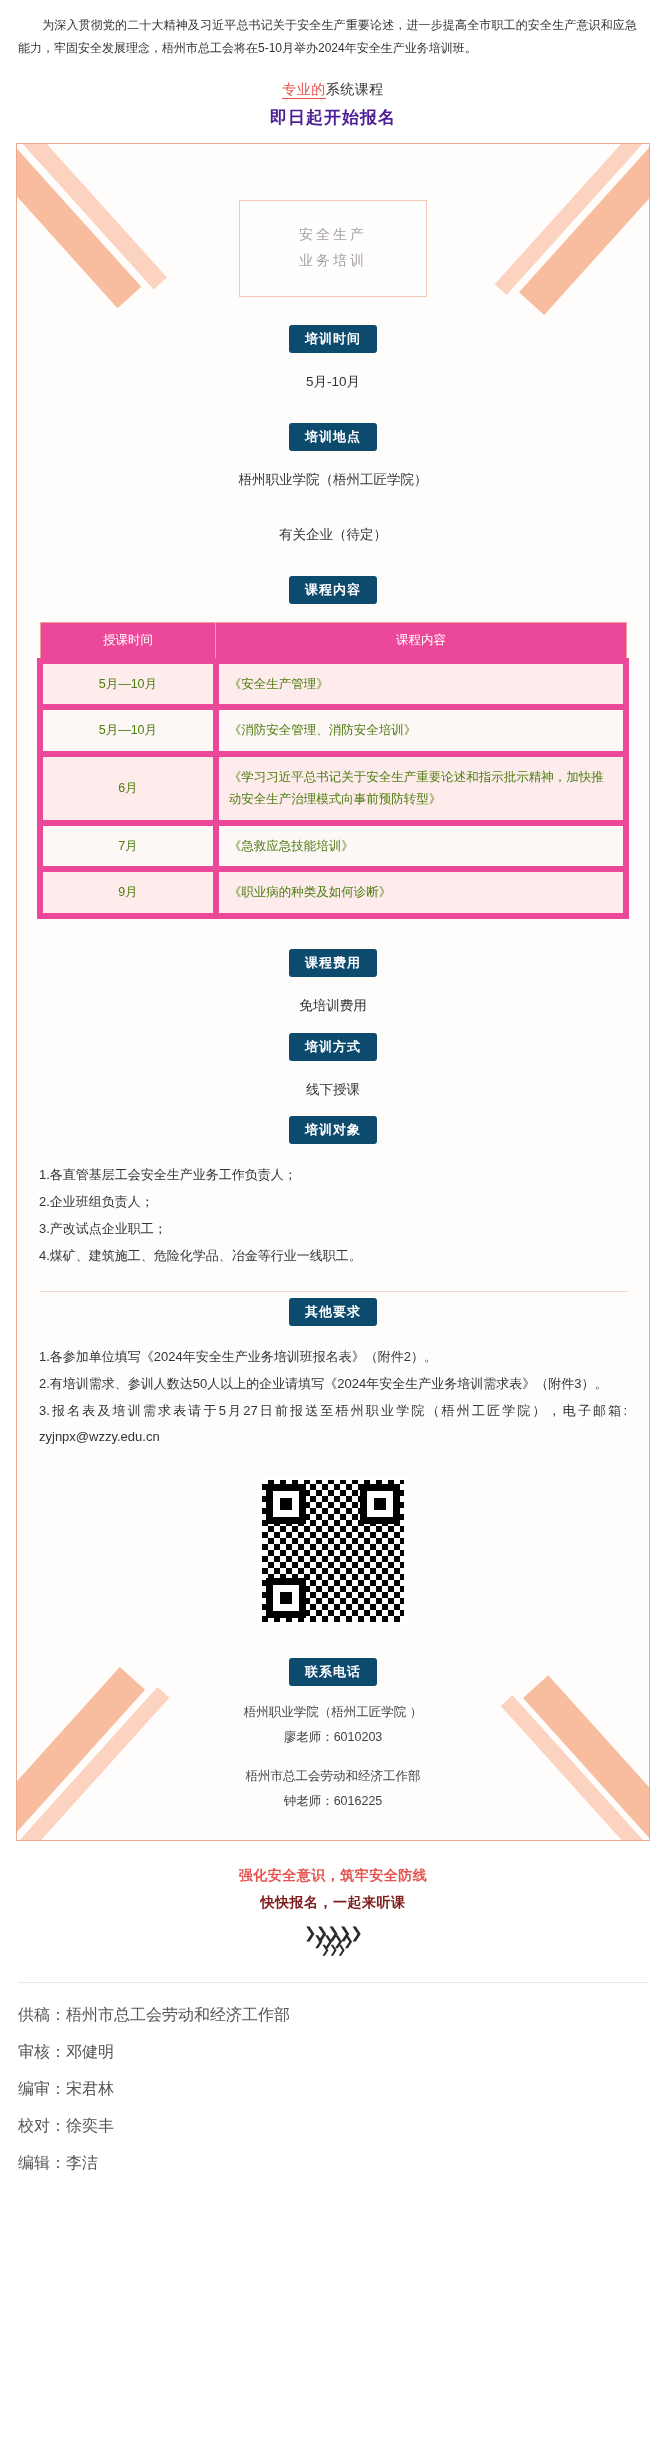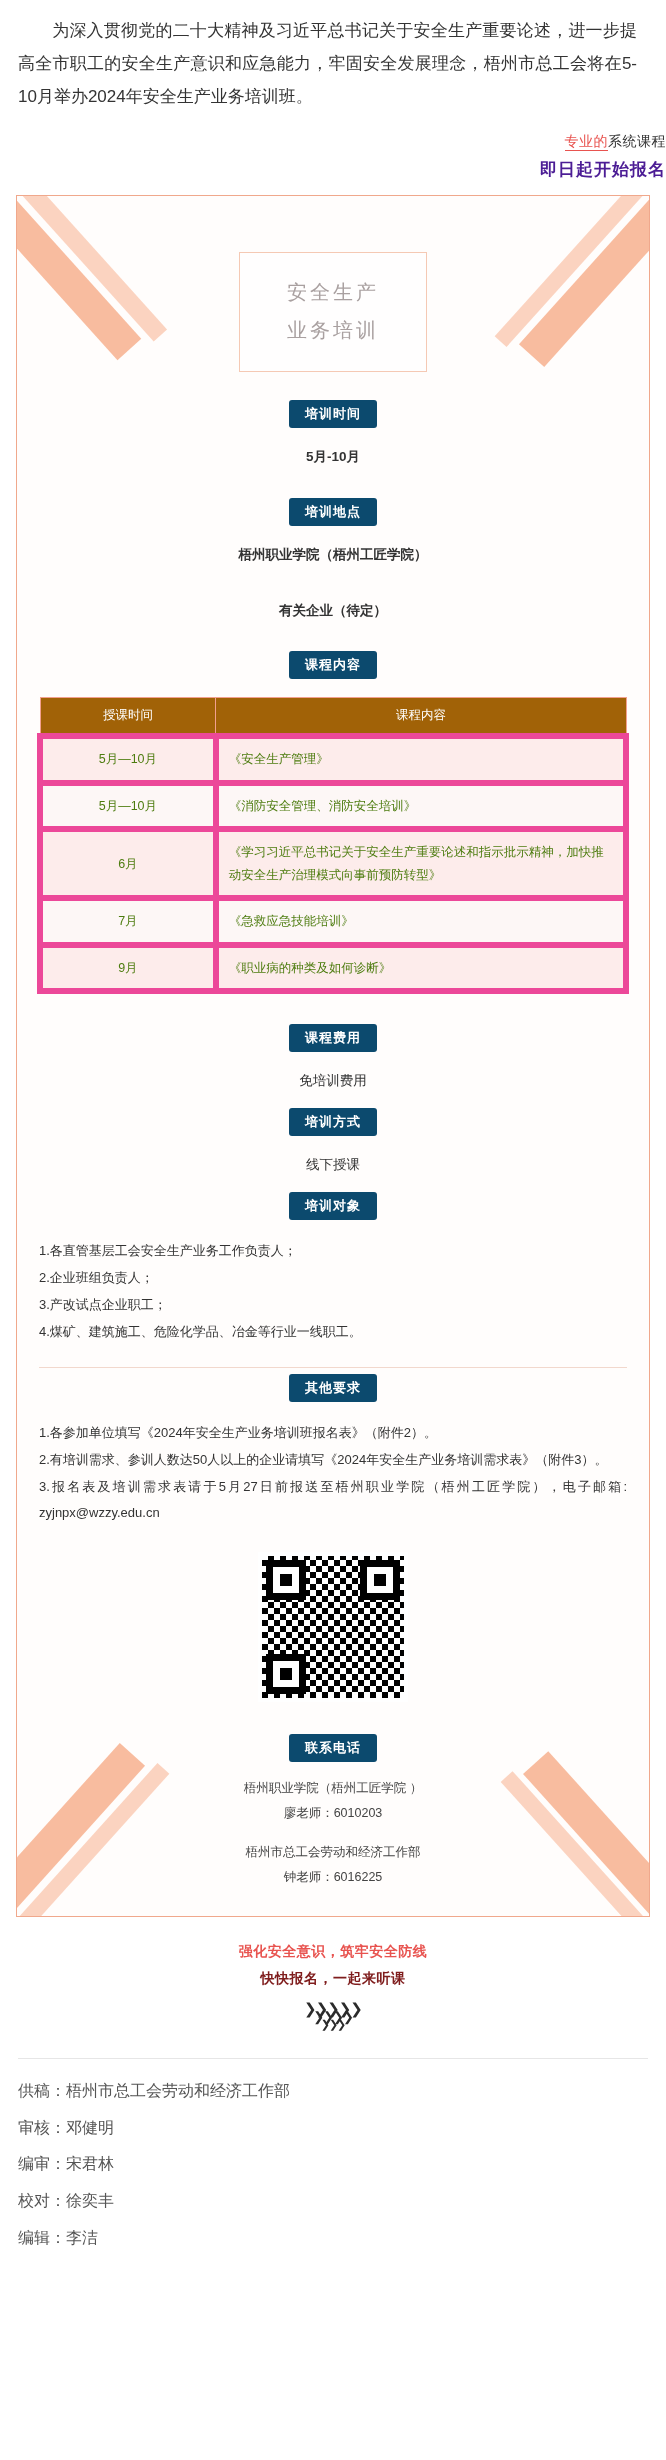--- a/index.html
+++ b/index.html
@@ -14,30 +14,30 @@
   }
   .page {
     width: 666px;
     position: relative;
     overflow: hidden;
   }
 
   
   .intro {
     padding: 14px 29px 4px 18px;
-    font-size: 17px;
+    font-size: 12px;
     line-height: 1.95;
     color: #333;
     text-align: justify;
   }
   .intro .indent { display: inline-block; width: 2em; }
 
   
   .headline {
-    text-align: right;
+    text-align: center;
     margin-top: 16px;
     margin-bottom: 14px;
   }
   .headline .line1 {
     font-size: 14px;
     color: #333;
     letter-spacing: 0.5px;
   }
   .headline .line1 .accent {
     color: #e8534f;
@@ -95,21 +95,21 @@
   
   .title-box {
     width: 188px;
     margin: 56px auto 0 auto;
     border: 1px solid #f5c9b4;
     background: rgba(255,255,255,0.55);
     padding: 20px 0 22px 0;
     text-align: center;
   }
   .title-box .t {
-    font-size: 20px;
+    font-size: 14px;
     color: #a9a0a0;
     letter-spacing: 3px;
     line-height: 1.9;
   }
 
   
   .pill-wrap { text-align: center; margin-top: 28px; }
   .pill {
     display: inline-block;
     background: #0c4a6e;
@@ -121,31 +121,31 @@
     letter-spacing: 1px;
   }
 
   .centerline {
     text-align: center;
     font-size: 13.5px;
     color: #333;
     margin-top: 16px;
     line-height: 1.9;
   }
-  .centerline.bold { font-weight: bold; }
+  .centerline.bold { font-weight: normal; }
 
   
   table.course {
     width: calc(100% - 40px);
     margin: 18px auto 0 auto;
     border-collapse: collapse;
     font-size: 12.5px;
   }
   table.course th {
-    background: #a16207;
+    background: #ec4899;
     color: #ffffff;
     font-weight: normal;
     padding: 9px 6px;
     border: 1px solid #f3a08e;
     font-size: 12.5px;
   }
   table.course td {
     border: 6px solid #ec4899;
     padding: 9px 10px;
     color: #4d7c0f;

